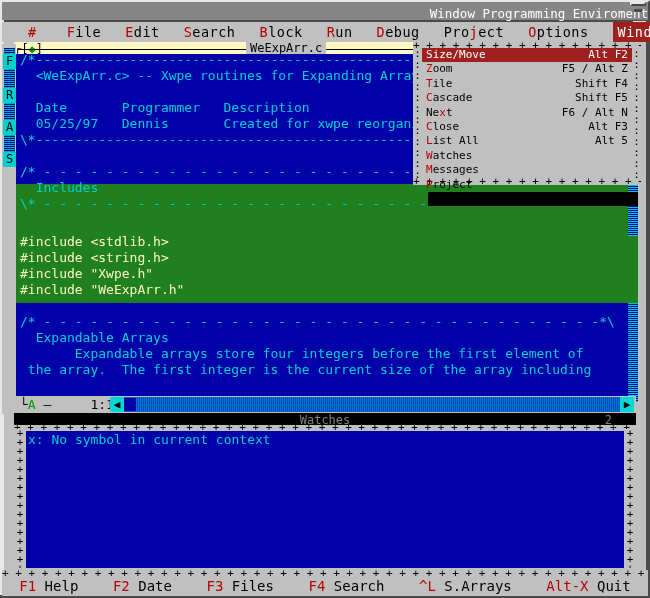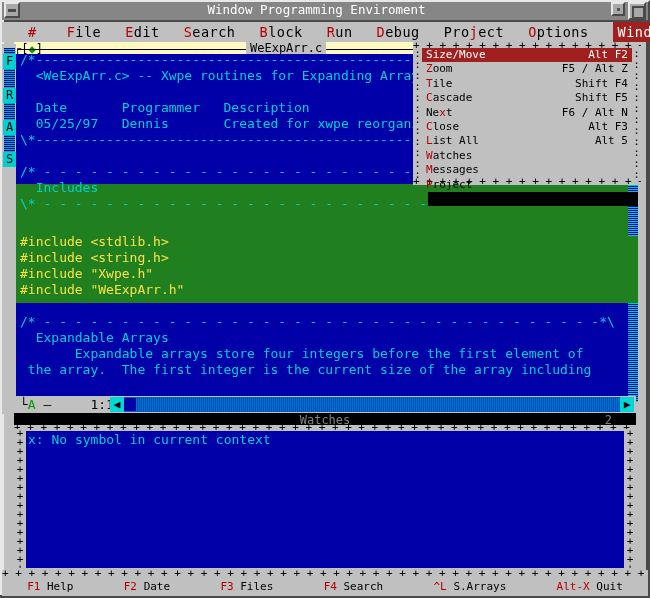--- a/index.html
+++ b/index.html
@@ -9,21 +9,21 @@
     font-size:13px;
     -webkit-font-smoothing:none;
   }
   .app{position:relative;width:650px;height:598px;background:#c0c0c0;}
 
   
   .wm-titlebar{
     position:absolute;left:0;top:0;width:650px;height:22px;
     background:#868686;border-top:2px solid #e8e8e8;border-left:2px solid #e8e8e8;
     border-right:2px solid #4a4a4a;border-bottom:2px solid #4a4a4a;
-    box-sizing:border-box;display:flex;align-items:flex-start;
+    box-sizing:border-box;display:flex;align-items:flex-end;flex-direction:column;
   }
   .wm-title{
     flex:1;text-align:center;color:#ffffff;font-size:12.5px;letter-spacing:0px;
     font-family:"DejaVu Sans Mono","Liberation Mono",monospace;
   }
   .wm-btn{
     width:16px;height:16px;background:#a8a8a8;
     border-top:2px solid #e8e8e8;border-left:2px solid #e8e8e8;
     border-right:2px solid #4a4a4a;border-bottom:2px solid #4a4a4a;
     box-sizing:border-box;margin:0 2px;position:relative;
@@ -80,21 +80,21 @@
     border-left:2px solid #c0c0c0;
   }
   .code{
     position:absolute;left:4px;top:0;white-space:pre;
     color:#00d0d0;font-size:13px;line-height:16.2px;
     letter-spacing:0px;
   }
   .greenblock{
     position:absolute;left:0;top:0;width:640px;background:#208020;
   }
-  .wht{color:#fde047;}
+  .wht{color:#fef9c3;}
 
   
   .vstrip{
     position:absolute;left:0px;top:44px;width:14px;height:370px;
     background:#c0c0c0;border-left:2px solid #e8e8e8;
   }
   .vs-track{
     position:absolute;left:2px;top:4px;width:11px;height:108px;
     background:repeating-linear-gradient(0deg,#00b0b0 0 1px,#0000a8 1px 2px);
   }
@@ -201,21 +201,21 @@
   .fkeybar{
     position:absolute;left:2px;bottom:2px;width:646px;height:26px;background:#c0c0c0;
   }
   .fk-dots{
     position:absolute;left:0;top:0;width:646px;height:8px;color:#000;font-size:11px;
     overflow:hidden;white-space:nowrap;line-height:8px;
   }
   .fk-row{
     position:absolute;left:0;top:7px;width:646px;height:18px;
     display:flex;align-items:center;justify-content:space-around;
-    font-size:11px;color:#000;white-space:nowrap;
+    font-size:14px;color:#000;white-space:nowrap;
   }
   .fk{margin:0 2px;}
   .fk .k{color:#b50000;}
 
   
   .outer-left{position:absolute;left:0;top:20px;width:4px;height:578px;background:#e8e8e8;}
   .outer-right{position:absolute;right:0;top:20px;width:4px;height:578px;background:#4a4a4a;}
   .outer-bottom{position:absolute;left:0;bottom:0;width:650px;height:3px;background:#4a4a4a;}
 </style>
 </head>

